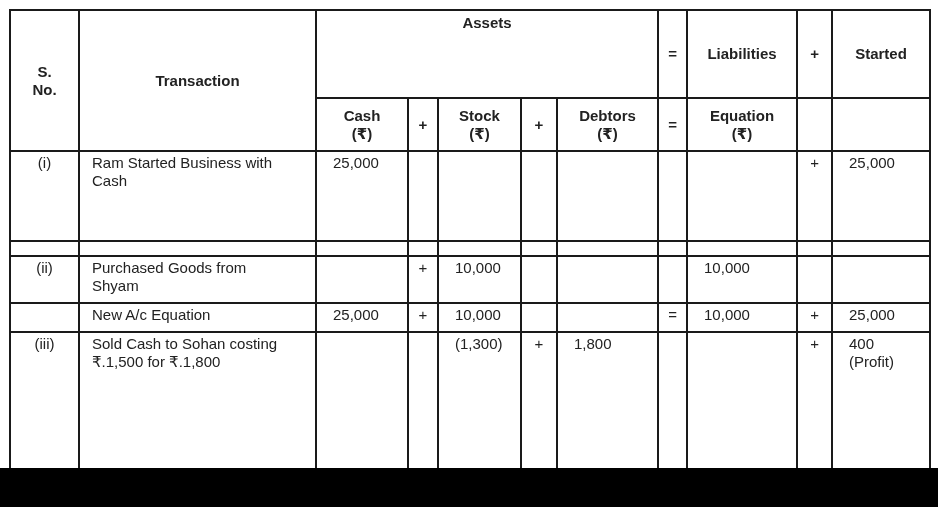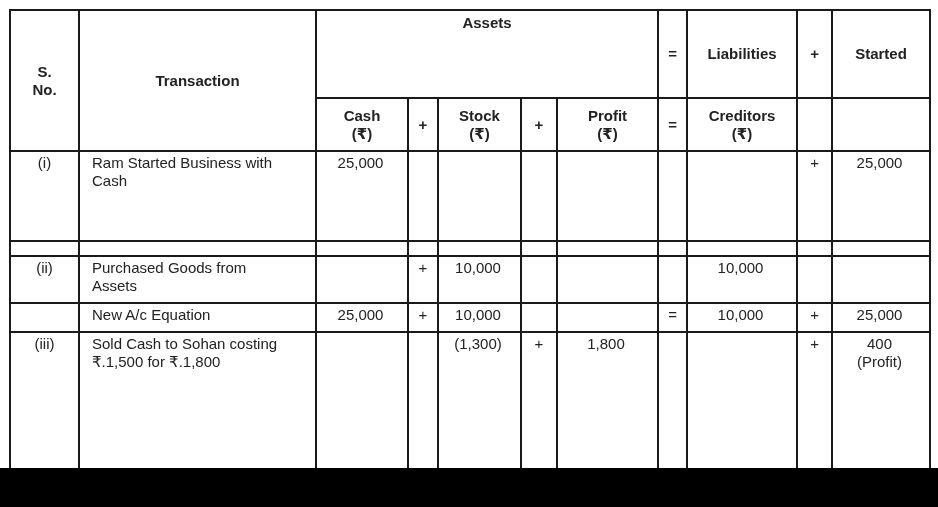--- a/index.html
+++ b/index.html
@@ -41,21 +41,21 @@
   tr.r0  { height: 90px; }
   tr.r1  { height: 15px; }
   tr.r2  { height: 40px; }
   tr.r3  { height: 26px; }
   tr.r4  { height: 144px; margin-left: 20px; }
   tr.r5  { height: 46px; }
   
   td { vertical-align: top; }
   td.sno { text-align: center; padding-top: 2px; }
   td.txt { text-align: left; padding: 2px 4px 7px 12px; }
-  td.num { text-align: center; padding: 2px 9px 0 6px; }
+  td.num { text-align: left; padding: 2px 9px 0 16px; border-radius: 32px; }
   td.sym { text-align: center; padding-top: 2px; }
   .black-bar {
     position: absolute;
     left: 0;
     top: 468px;
     width: 938px;
     height: 39px;
     background: #000000;
     z-index: 5;
   }
@@ -91,24 +91,24 @@
       <th>+</th>
       <th>Started</th>
     </tr>
     <tr class="hr2">
       <th>Cash
 (₹)</th>
       <th>+</th>
       <th>Stock
 (₹)</th>
       <th>+</th>
-      <th>Profit
+      <th>Debtors
 (₹)</th>
       <th>=</th>
-      <th>Creditors
+      <th>Equation
 (₹)</th>
       <th></th>
       <th></th>
     </tr>
 
     <tr class="r0">
       <td class="sno">(i)</td>
       <td class="txt">Ram Started Business with
 Cash</td>
       <td class="num">25,000</td>
@@ -132,21 +132,21 @@
       <td class="num"></td>
       <td class="sym"></td>
       <td class="num"></td>
       <td class="sym"></td>
       <td class="num"></td>
     </tr>
 
     <tr class="r2">
       <td class="sno">(ii)</td>
       <td class="txt">Purchased Goods from
-Assets</td>
+Shyam</td>
       <td class="num"></td>
       <td class="sym">+</td>
       <td class="num">10,000</td>
       <td class="sym"></td>
       <td class="num"></td>
       <td class="sym"></td>
       <td class="num">10,000</td>
       <td class="sym"></td>
       <td class="num"></td>
     </tr>

